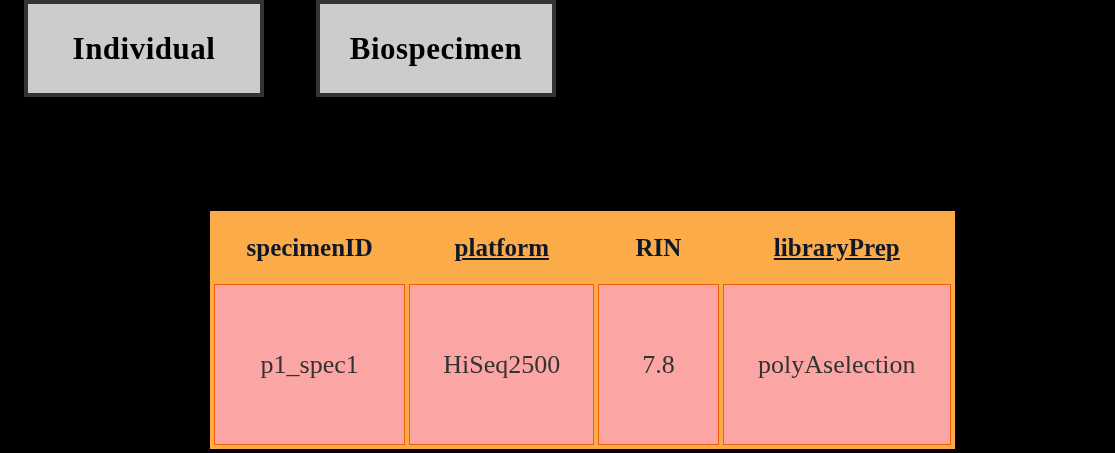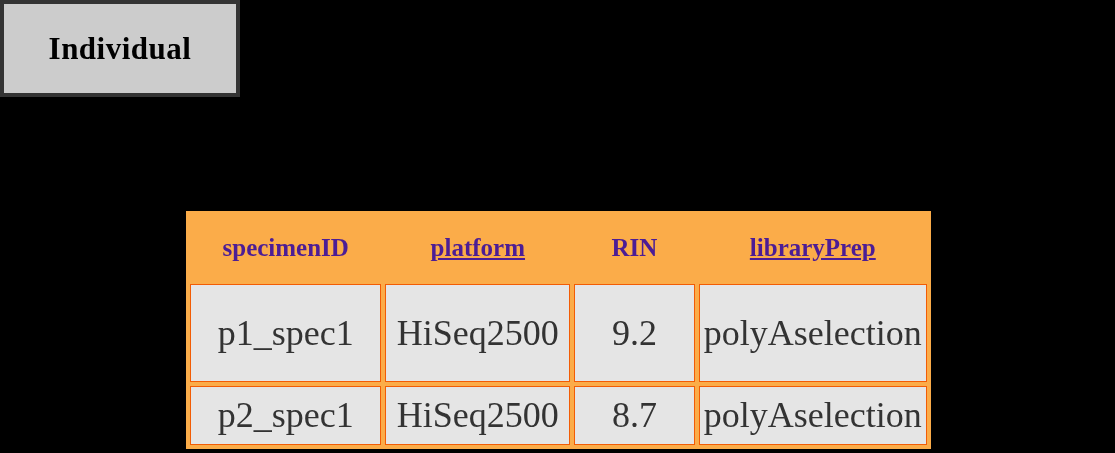--- a/index.html
+++ b/index.html
@@ -7,20 +7,21 @@
     padding: 0;
     background: #000;
   }
   #stage {
     position: relative;
     width: 999px;
     height: 453px;
     background: #000;
     overflow: hidden;
     font-family: "Liberation Serif", "DejaVu Serif", serif;
+    margin-left: 24px;
   }
 
   
   .nav-box {
     position: absolute;
     top: 0;
     width: 232px;
     height: 89px;
     background: #cccccc;
     border: 4px solid #333333;
@@ -45,72 +46,69 @@
     top: 211px;
     width: 745px;
     height: 238px;
     border-collapse: separate;
     border-spacing: 4px;
     background: #fbac49;
     table-layout: fixed;
   }
   .assay-table th {
     background: transparent;
-    color: #4c1d95;
+    color: #0f172a;
     font-weight: bold;
     font-size: 25px;
     height: 65px;
     text-align: center;
     vertical-align: middle;
     padding: 0;
   }
   .assay-table td {
-    background: #e5e5e5;
+    background: #fca5a5;
     border: 1px solid #f25c05;
     color: #333333;
-    font-size: 36px;
+    font-size: 26px;
     font-weight: normal;
     text-align: center;
     vertical-align: middle;
     padding: 0;
   }
   tr.row-0 td { height: 91px; }
   tr.row-1 td { height: 54px; }
   .col-0 { width: 26.4%; }
   .col-1 { width: 25.5%; text-decoration: underline; }
   .col-2 { width: 16.6%; }
   .col-3 { width: 31.5%; text-decoration: underline; }
 </style>
 </head>
 <body>
 
 <div id="stage">
 
   <div id="box-0" class="nav-box">
     <span>Individual</span>
   </div>
+  <div id="box-1" class="nav-box">
+    <span>Biospecimen</span>
+  </div>
 
   <table class="assay-table">
     <thead>
       <tr>
         <th class="col-0">specimenID</th>
         <th class="col-1">platform</th>
         <th class="col-2">RIN</th>
         <th class="col-3">libraryPrep</th>
       </tr>
     </thead>
     <tbody>
       <tr class="row-0">
         <td>p1_spec1</td>
         <td>HiSeq2500</td>
-        <td>9.2</td>
-        <td>polyAselection</td>
-      </tr>
-      <tr class="row-1">
-        <td>p2_spec1</td>
-        <td>HiSeq2500</td>
-        <td>8.7</td>
+        <td>7.8</td>
         <td>polyAselection</td>
       </tr>
     </tbody>
   </table>
 
 </div>
 
 </body></html>

